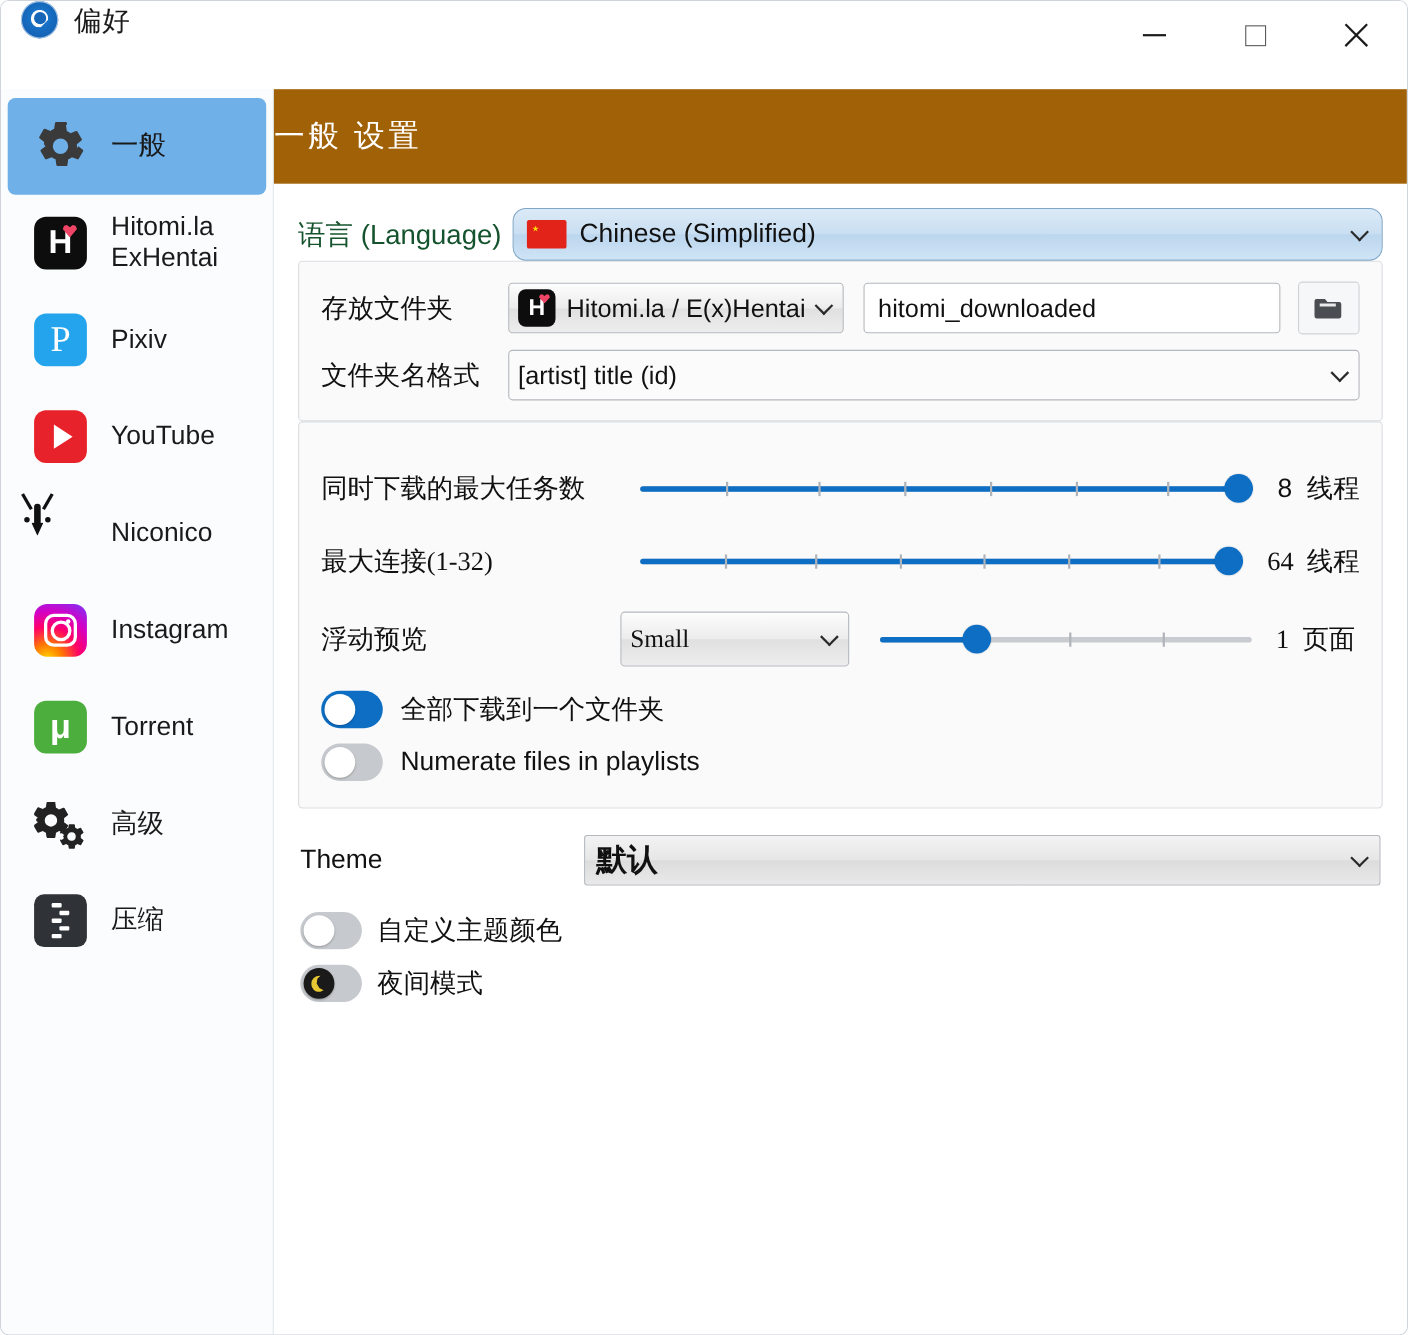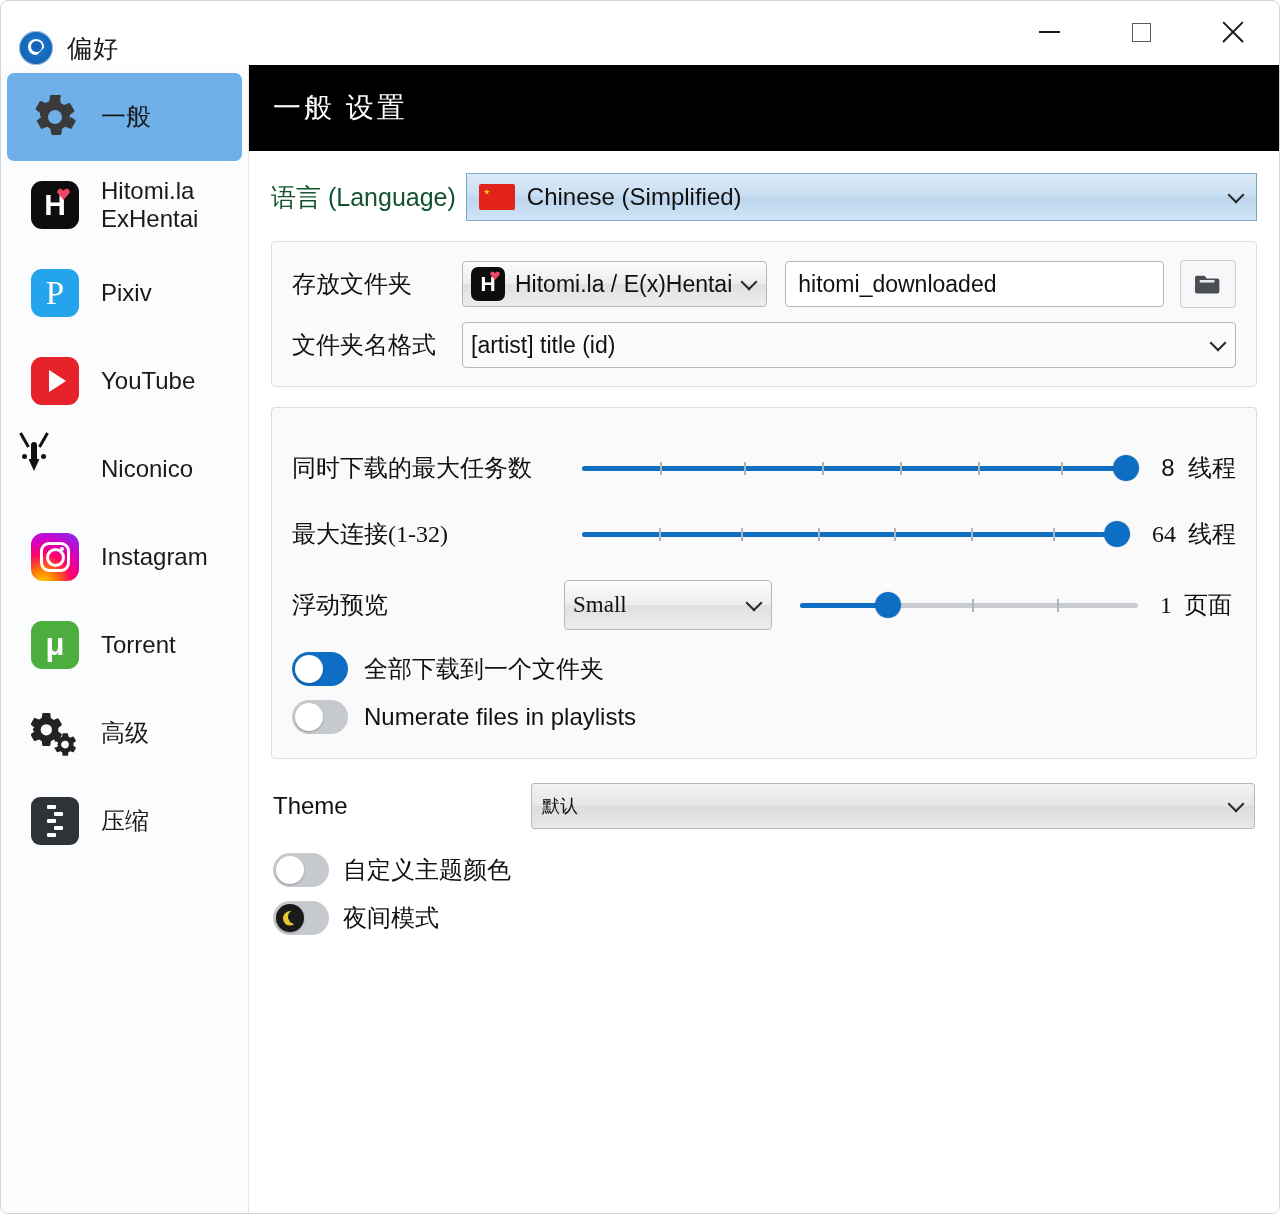--- a/index.html
+++ b/index.html
@@ -13,23 +13,23 @@
     position: relative;
     width: 1280px; height: 1214px;
     background: #ffffff;
     border: 1px solid #cfd4da;
     border-radius: 8px;
     overflow: hidden;
   }
 
   
   .titlebar {
-    height: 64px;
+    height: 80px;
     display: flex;
-    align-items: flex-end;
+    align-items: flex-start;
     background: #ffffff;
     position: relative;
   }
   .title-left { display: flex; align-items: center; padding-left: 18px; gap: 14px; }
   .app-icon {
     width: 34px; height: 34px; border-radius: 50%;
     background: radial-gradient(circle at 50% 45%, #1a7fd4 0%, #1565b8 62%, #0e55a0 100%);
     position: relative;
     box-shadow: 0 0 0 1px rgba(255,255,255,.6) inset;
   }
@@ -174,35 +174,34 @@
   }
   .ico-zip .dots { display: flex; flex-direction: column; gap: 3px; }
   .ico-zip .dots span {
     width: 9px; height: 4px; background: #fff; border-radius: 1px;
   }
   .ico-zip .dots span:nth-child(even) { margin-left: 7px; }
 
   
   .main { flex: 1 1 auto; background: #ffffff; min-width: 0; }
   .section-header {
-    height: 86px; background: #000000;
+    height: 86px; background: #a16207;
     display: flex; align-items: center;
-    padding-left: 24px;
     color: #ffffff; font-size: 28px; letter-spacing: 3px;
   }
   .content { padding: 22px 22px 0 22px; }
 
   
   .lang-row { display: flex; align-items: center; gap: 10px; }
   .lang-label { font-size: 25px; color: #14532d; white-space: nowrap; }
   .combo {
     flex: 1 1 auto;
     height: 48px;
     border: 1px solid #7fa7c8;
-    border-radius: 0;
+    border-radius: 12px;
     background: linear-gradient(to bottom, #dceaf7 0%, #c9dff2 48%, #bcd6ee 52%, #cfe4f6 100%);
     display: flex; align-items: center;
     padding: 0 12px;
     position: relative;
     cursor: default;
   }
   .flag-cn {
     width: 36px; height: 26px; background: #e2231a; border-radius: 2px;
     position: relative; flex: 0 0 36px; margin-right: 12px;
   }
@@ -214,21 +213,21 @@
   .combo-text { font-size: 24px; color: #111; }
   .chev {
     position: absolute; right: 14px; top: 50%;
     width: 12px; height: 12px; margin-top: -8px;
     border-right: 2.2px solid #2a2a2a; border-bottom: 2.2px solid #2a2a2a;
     transform: rotate(45deg);
   }
 
   
   .group {
-    margin-top: 20px;
+    margin-top: 0;
     border: 1px solid #dadde1;
     border-radius: 4px;
     background: #fafafa;
     padding: 18px 20px;
   }
   .row { display: flex; align-items: center; }
   .row + .row { margin-top: 14px; }
   .field-label { font-size: 24px; color: #111; white-space: nowrap; }
 
   .combo-grey {
@@ -323,21 +322,21 @@
   .theme-block { margin-top: 24px; padding: 0 2px; }
   .theme-row { display: flex; align-items: center; }
   .theme-label { font-size: 24px; color: #111; width: 258px; }
   .combo-theme {
     flex: 1 1 auto; height: 46px;
     border: 1px solid #b4b8bd; border-radius: 3px;
     background: linear-gradient(to bottom, #f3f3f3 0%, #e6e6e6 50%, #dcdcdc 51%, #e9e9e9 100%);
     display: flex; align-items: center;
     padding: 0 34px 0 10px; position: relative; cursor: default;
   }
-  .combo-theme .combo-text { font-size: 18px; }
+  .combo-theme .combo-text { font-size: 28px; font-weight: bold; }
   .combo-theme .chev { right: 12px; }
 </style>
 </head>
 <body>
 
 <div class="window">
 
   <div class="titlebar">
     <div class="title-left">
       <div class="app-icon"></div>

